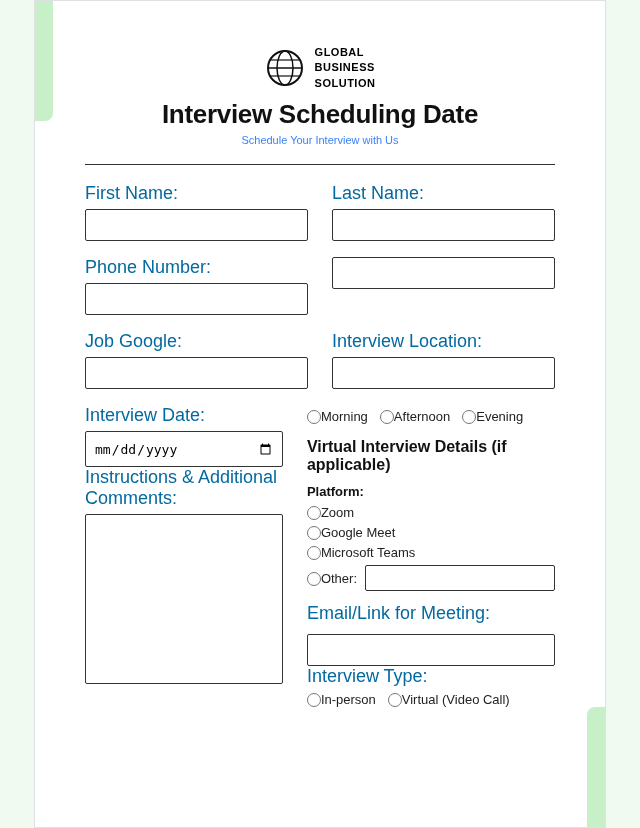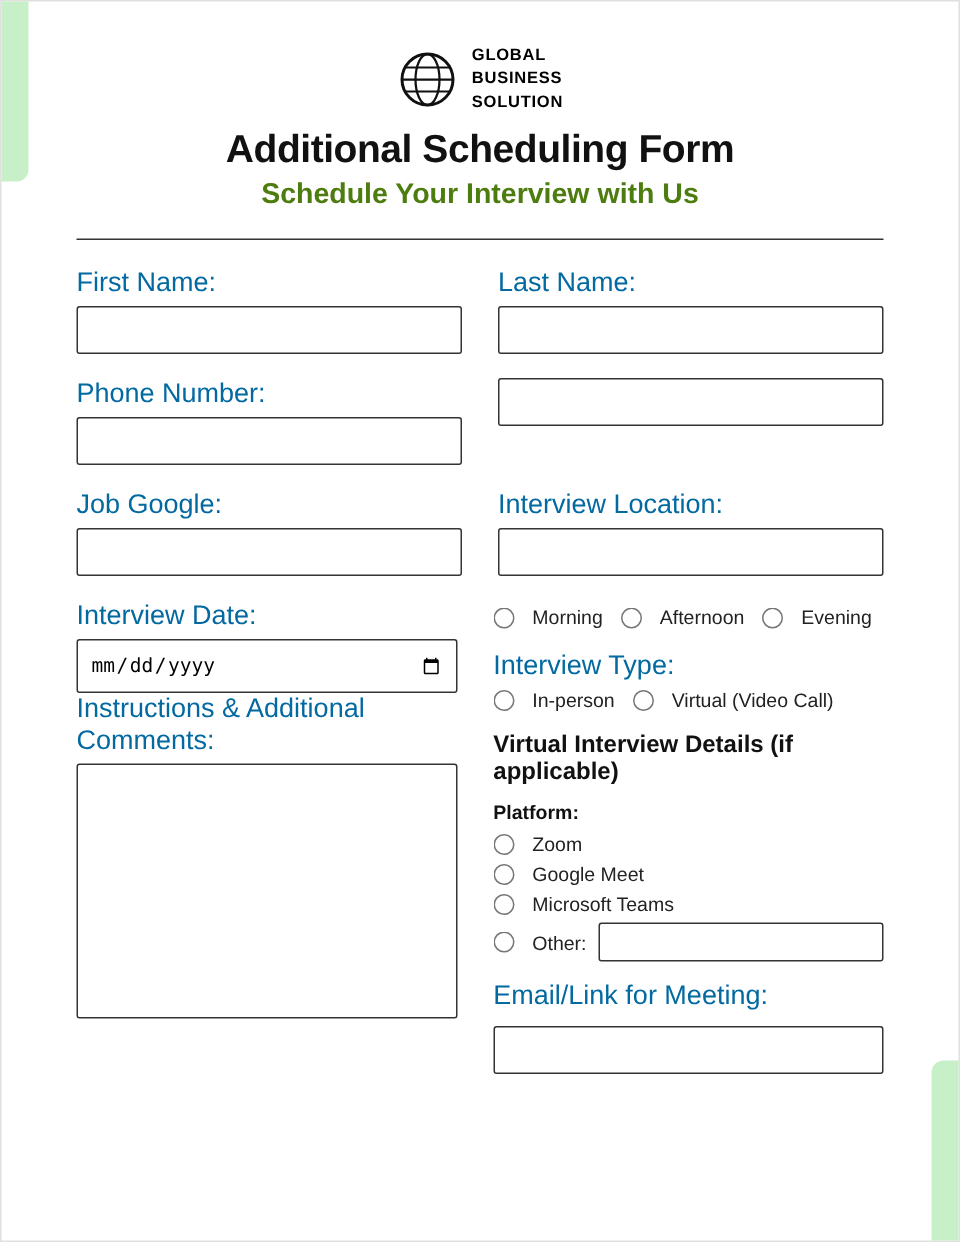--- a/index.html
+++ b/index.html
@@ -7,25 +7,25 @@
     body {
       background: #f0faf0;
       display: flex;
       justify-content: center;
       align-items: flex-start;
       min-height: 828px;
       font-family: Arial, sans-serif;
     }
 
     .page {
-      width: 640px;
+      width: 572px;
       min-height: 828px;
       background: #ffffff;
       border: 1px solid #e0e0e0;
-      padding: 29px 50px 40px 50px;
+      padding: 44px 50px 40px 50px;
       position: relative;
     }
 
     
     .page::before {
       content: '';
       position: absolute;
       top: 0; left: 0;
       width: 18px; height: 120px;
       background: #c8f0c8;
@@ -70,23 +70,23 @@
 
     .form-title {
       font-size: 26px;
       font-weight: 800;
       color: #111;
       margin-bottom: 4px;
       letter-spacing: -0.3px;
     }
 
     .form-subtitle {
-      font-size: 19px;
-      font-weight: 700;
-      color: #4d7c0f;
+      font-size: 11px;
+      font-weight: 400;
+      color: #3b82f6;
     }
 
     .divider {
       border: none;
       border-top: 1.5px solid #333;
       margin: 12px 0 18px 0;
     }
 
     
     .form-row {
@@ -133,22 +133,22 @@
     .radio-group {
       display: flex;
       align-items: center;
       gap: 12px;
       margin-top: 4px;
       flex-wrap: wrap;
     }
 
     .radio-item {
       display: flex;
-      align-items: center;
-      gap: 12px;
+      align-items: flex-end;
+      gap: 0;
       font-size: 13px;
       color: #222;
     }
 
     .radio-item input[type="radio"] {
       width: 14px;
       height: 14px;
       accent-color: #333;
     }
 
@@ -232,21 +232,21 @@
         <line x1="3" y1="20" x2="37" y2="20" stroke="#111" stroke-width="1.5"></line>
         <line x1="5" y1="12" x2="35" y2="12" stroke="#111" stroke-width="1.2"></line>
         <line x1="5" y1="28" x2="35" y2="28" stroke="#111" stroke-width="1.2"></line>
       </svg>
       <div class="company-name">
         <span>GLOBAL</span><br>
         <span>BUSINESS</span><br>
         <span>SOLUTION</span>
       </div>
     </div>
-    <h1 class="form-title">Additional Scheduling Form</h1>
+    <h1 class="form-title">Interview Scheduling Date</h1>
     <p class="form-subtitle">Schedule Your Interview with Us</p>
   </div>
 
   <hr class="divider">
 
   <div class="form-row">
     <div class="form-col">
       <label class="form-label">First Name:</label>
       <input type="text" class="form-input" style="">
     </div>
@@ -298,34 +298,20 @@
             <input type="radio" name="time_slot" value="morning" style="">
             <span>Morning</span>
           </label>
           <label class="radio-item">
             <input type="radio" name="time_slot" value="afternoon" style="">
             <span>Afternoon</span>
           </label>
           <label class="radio-item">
             <input type="radio" name="time_slot" value="evening" style="">
             <span>Evening</span>
-          </label>
-        </div>
-      </div>
-
-      <div style="margin-bottom:14px;">
-        <label class="form-label">Interview Type:</label>
-        <div class="radio-group">
-          <label class="radio-item">
-            <input type="radio" name="interview_type" value="in-person" style="">
-            <span>In-person</span>
-          </label>
-          <label class="radio-item">
-            <input type="radio" name="interview_type" value="virtual" style="">
-            <span>Virtual (Video Call)</span>
           </label>
         </div>
       </div>
 
       <div>
         <div class="virtual-section-title">Virtual Interview Details (if applicable)</div>
         <span class="platform-label">Platform:</span>
         <div class="platform-list">
           <label class="radio-item">
             <input type="radio" name="platform" value="zoom" style="">
@@ -346,16 +332,30 @@
             </label>
             <input type="text" class="other-input" style="">
           </div>
         </div>
 
         <div>
           <label class="form-label">Email/Link for Meeting:</label>
           <input type="text" class="email-link-input" style="">
         </div>
       </div>
+
+      <div style="margin-bottom:14px;">
+        <label class="form-label">Interview Type:</label>
+        <div class="radio-group">
+          <label class="radio-item">
+            <input type="radio" name="interview_type" value="in-person" style="">
+            <span>In-person</span>
+          </label>
+          <label class="radio-item">
+            <input type="radio" name="interview_type" value="virtual" style="">
+            <span>Virtual (Video Call)</span>
+          </label>
+        </div>
+      </div>
     </div>
   </div>
 
 </div>
 
 </body></html>

